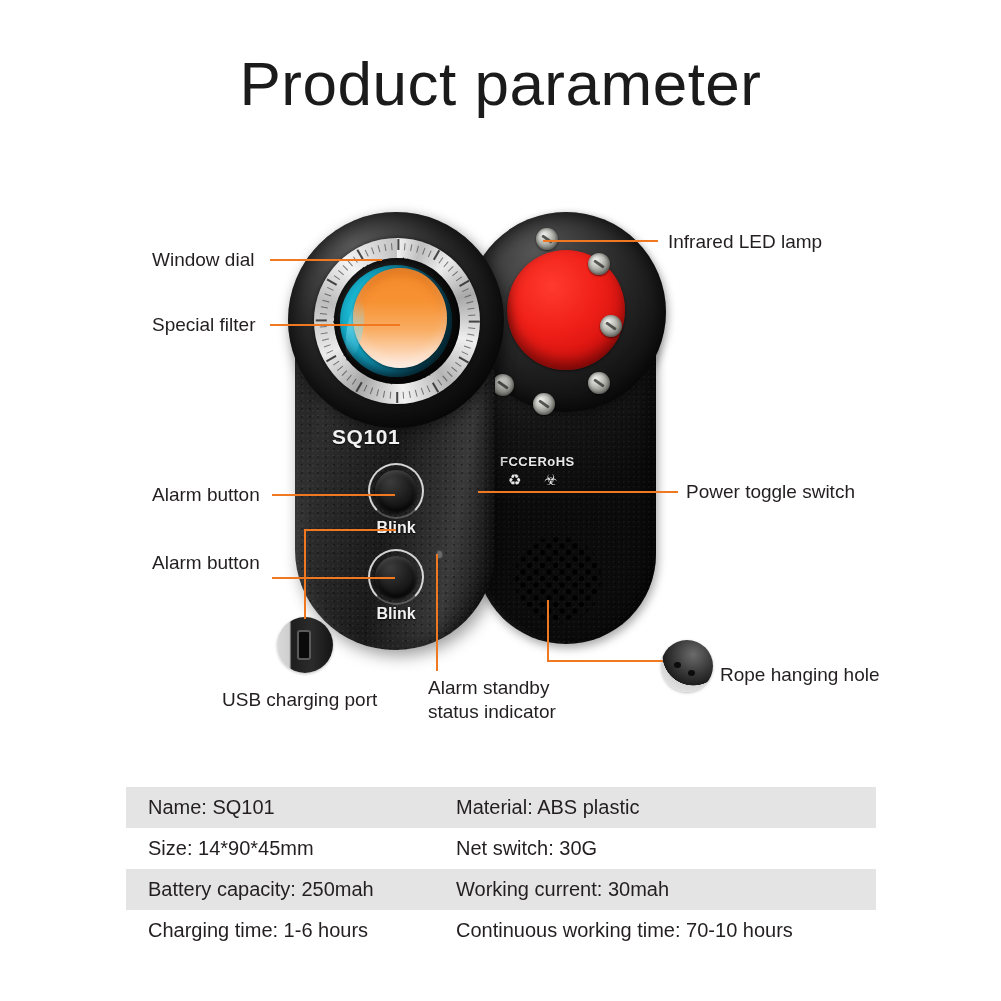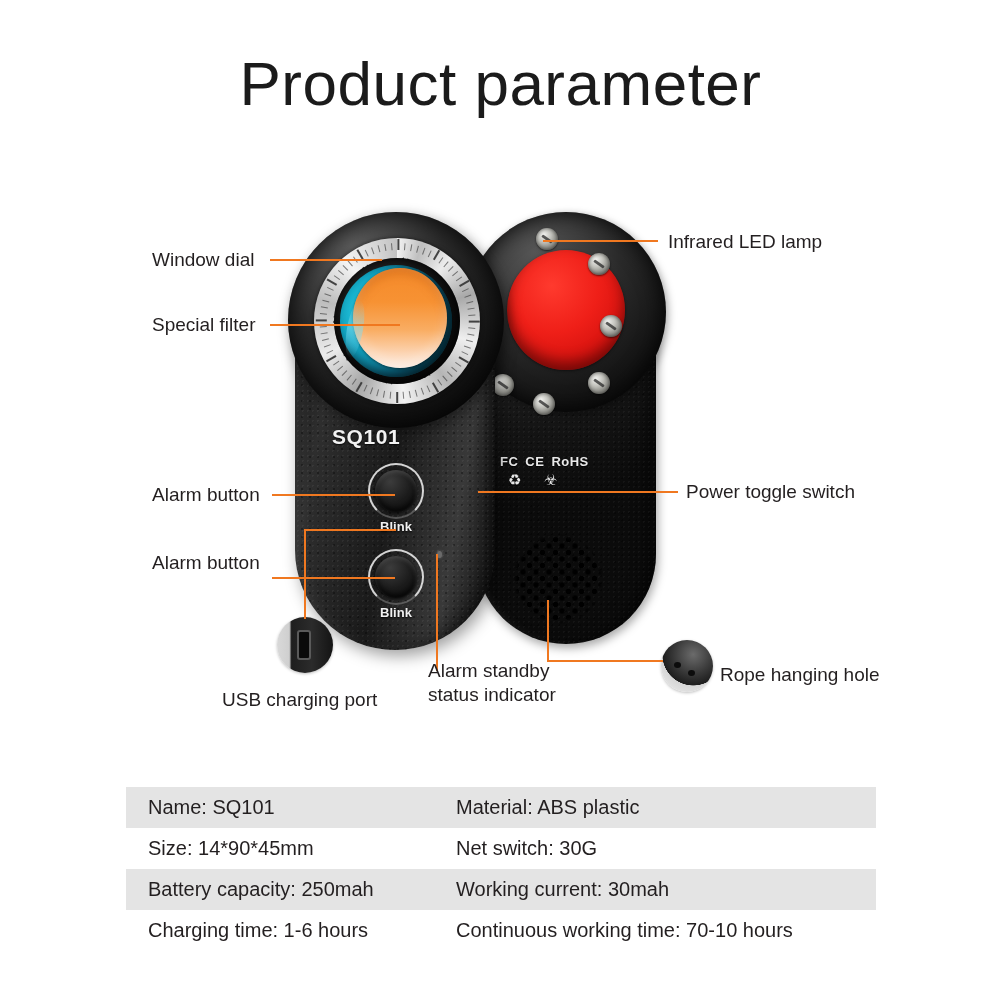--- a/index.html
+++ b/index.html
@@ -105,21 +105,21 @@
     left: 500px; top: 455px;
     width: 110px;
     text-align: left;
     color: #e9e9e9;
     font-size: 13px;
     font-weight: 700;
     letter-spacing: .5px;
     line-height: 1.05;
     text-shadow: 0 1px 1px rgba(0,0,0,.9);
   }
-  #cert-row-1 { display: flex; gap: 7px; align-items: flex-start; }
+  #cert-row-1 { display: flex; align-items: flex-start; }
   #cert-row-2 {
     display: flex; gap: 22px;
     margin-top: 3px; padding-left: 8px;
     font-size: 15px; font-weight: 400;
   }
 
   
   #speaker-grille {
     position: absolute;
     left: 510px; top: 533px;
@@ -270,21 +270,21 @@
     position: absolute;
     width: 56px; height: 56px;
     border-radius: 50%;
     border: 2px solid rgba(245,245,245,.85);
     border-bottom-color: rgba(245,245,245,.25);
   }
   .dev-button-caption {
     position: absolute;
     width: 80px;
     text-align: center;
-    font-size: 13px;
+    font-size: 16px;
     font-weight: 700;
     color: #f0f0f0;
     text-shadow: 0 1px 2px rgba(0,0,0,.95);
   }
   #btn-blink { left: 375px; top: 470px; }
   #ring-blink { left: 368px; top: 463px; }
   #cap-blink { left: 356px; top: 519px; }
   #btn-alarm { left: 375px; top: 556px; }
   #ring-alarm { left: 368px; top: 549px; }
   #cap-alarm { left: 356px; top: 605px; }
@@ -540,21 +540,21 @@
   <div class="leader v" style="left:547px; top:600px; height:60px;"></div>
   <div class="leader h" style="left:547px; top:660px; width:116px;"></div>
 
   <div class="callout" style="left:152px; top:248px;">Window dial</div>
   <div class="callout" style="left:152px; top:313px;">Special filter</div>
   <div class="callout" style="left:668px; top:230px;">Infrared LED lamp</div>
   <div class="callout" style="left:152px; top:483px;">Alarm button</div>
   <div class="callout" style="left:152px; top:551px;">Alarm button</div>
   <div class="callout" style="left:686px; top:480px;">Power toggle switch</div>
   <div class="callout" style="left:222px; top:688px;">USB charging port</div>
-  <div class="callout center" style="left:428px; top:659px; width:190px; text-align:left;">
+  <div class="callout center" style="left:428px; top:676px; width:190px; text-align:left;">
     <div>Alarm standby</div>
     <div>status indicator</div>
   </div>
   <div class="callout" style="left:720px; top:663px;">Rope hanging hole</div>
 </div>
 
 <div id="spec-table">
   <div class="spec-row shaded">
     <div class="spec-cell left">Name: SQ101</div>
     <div class="spec-cell right">Material: ABS plastic</div>

